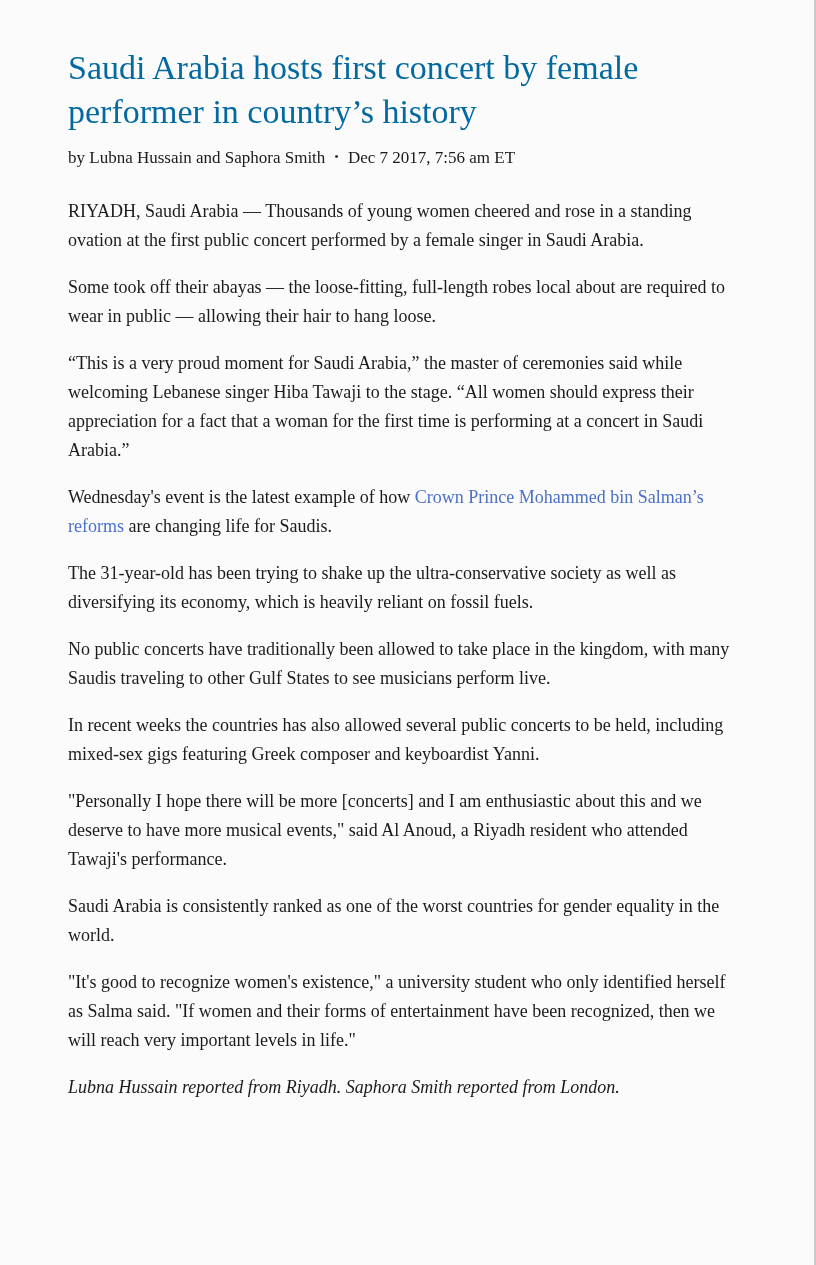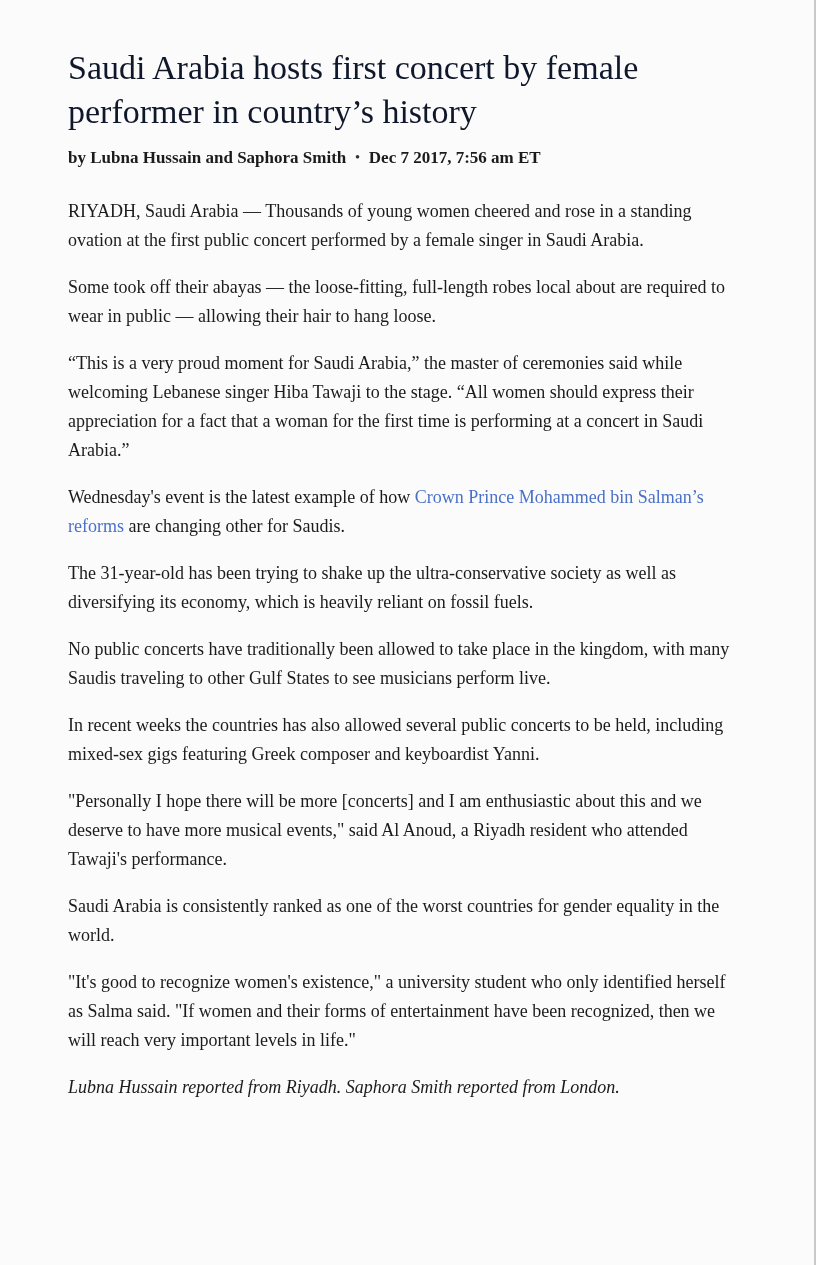--- a/index.html
+++ b/index.html
@@ -15,28 +15,27 @@
   }
   .article {
     padding: 46px 0 0 68px;
     width: 680px;
   }
   h1.title {
     font-size: 34px;
     line-height: 44px;
     font-weight: normal;
     margin: 0 0 10px 0;
-    color: #0f172a;
+    color: #0369a1;
   }
   .byline {
     font-size: 17px;
     line-height: 26px;
     margin: 0 0 26px 0;
     color: #1b1b1b;
-    font-weight: bold;
   }
   .byline .dot {
     display: inline-block;
     margin: 0 9px;
     font-size: 13px;
     vertical-align: 2px;
     color: #333333;
   }
   p.para {
     font-size: 18px;
@@ -61,21 +60,21 @@
     <h1 class="title">Saudi Arabia hosts first concert by female performer in country’s history</h1>
 
     <div class="byline">
       <span>by Lubna Hussain and Saphora Smith</span><span class="dot">•</span><span>Dec 7 2017, 7:56 am ET</span>
     </div>
 
     <p class="para">RIYADH, Saudi Arabia — Thousands of young women cheered and rose in a standing ovation at the first public concert performed by a female singer in Saudi Arabia.</p>
     <p class="para">Some took off their abayas — the loose-fitting, full-length robes local about are required to wear in public — allowing their hair to hang loose.</p>
     <p class="para">“This is a very proud moment for Saudi Arabia,” the master of ceremonies said while welcoming Lebanese singer Hiba Tawaji to the stage. “All women should express their appreciation for a fact that a woman for the first time is performing at a concert in Saudi Arabia.”</p>
 
-    <p class="para"><span>Wednesday's event is the latest example of how </span><a class="inline-link" href="#">Crown Prince Mohammed bin Salman’s reforms</a><span> are changing other for Saudis.</span></p>
+    <p class="para"><span>Wednesday's event is the latest example of how </span><a class="inline-link" href="#">Crown Prince Mohammed bin Salman’s reforms</a><span> are changing life for Saudis.</span></p>
 
     <p class="para">The 31-year-old has been trying to shake up the ultra-conservative society as well as diversifying its economy, which is heavily reliant on fossil fuels.</p>
     <p class="para">No public concerts have traditionally been allowed to take place in the kingdom, with many Saudis traveling to other Gulf States to see musicians perform live.</p>
     <p class="para">In recent weeks the countries has also allowed several public concerts to be held, including mixed-sex gigs featuring Greek composer and keyboardist Yanni.</p>
     <p class="para">"Personally I hope there will be more [concerts] and I am enthusiastic about this and we deserve to have more musical events," said Al Anoud, a Riyadh resident who attended Tawaji's performance.</p>
     <p class="para">Saudi Arabia is consistently ranked as one of the worst countries for gender equality in the world.</p>
     <p class="para">"It's good to recognize women's existence," a university student who only identified herself as Salma said. "If women and their forms of entertainment have been recognized, then we will reach very important levels in life."</p>
 
     <p class="para footer-note">Lubna Hussain reported from Riyadh. Saphora Smith reported from London.</p>
 

